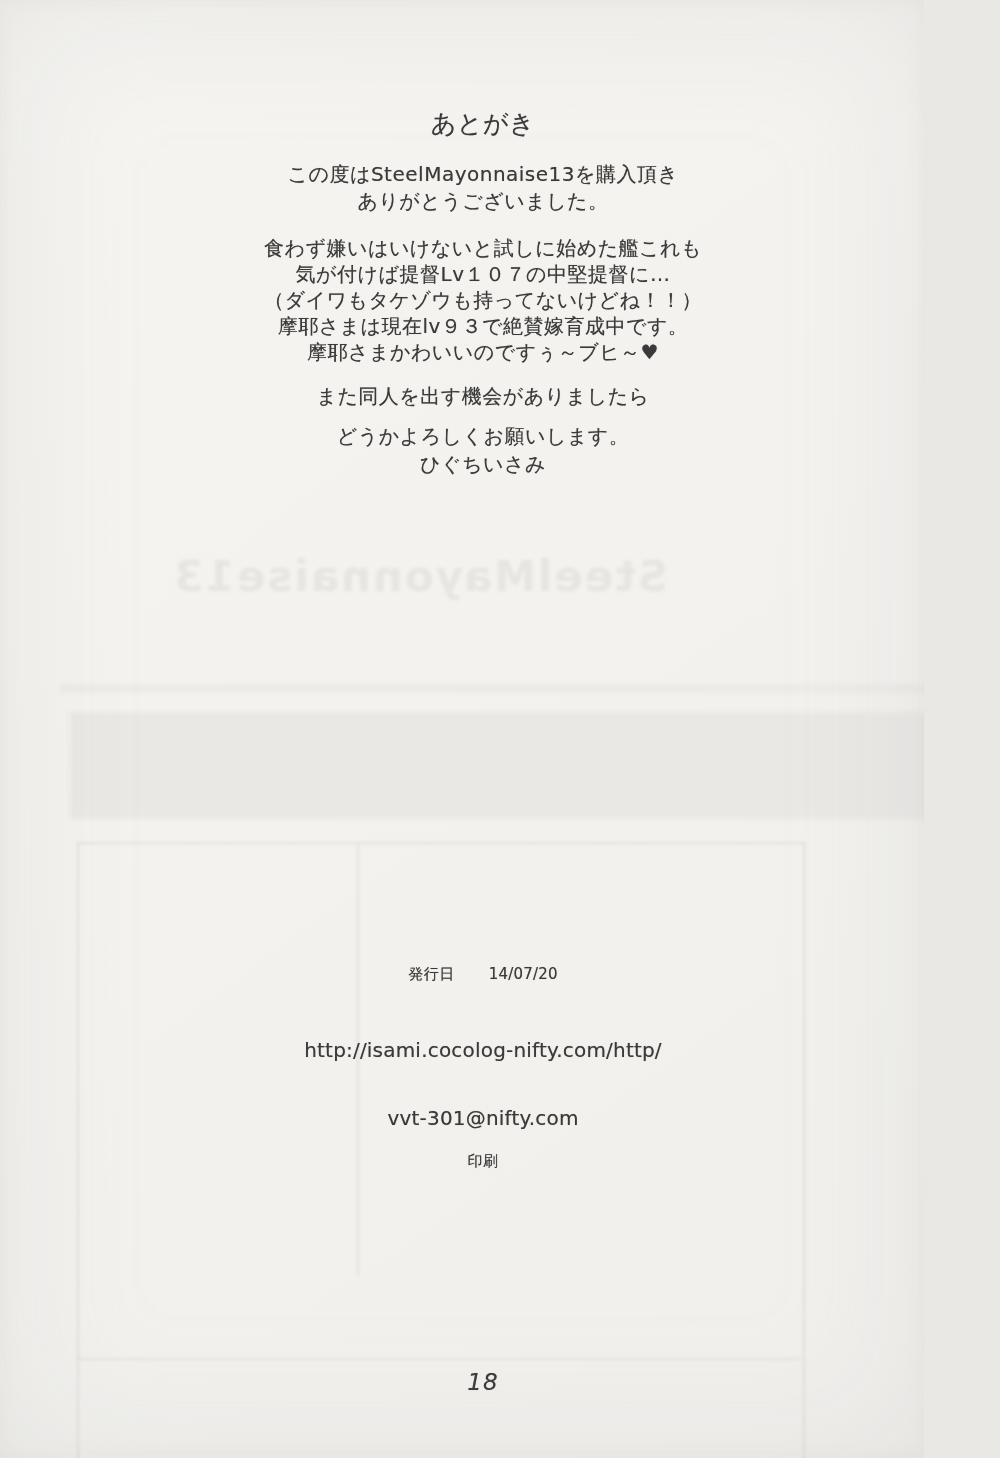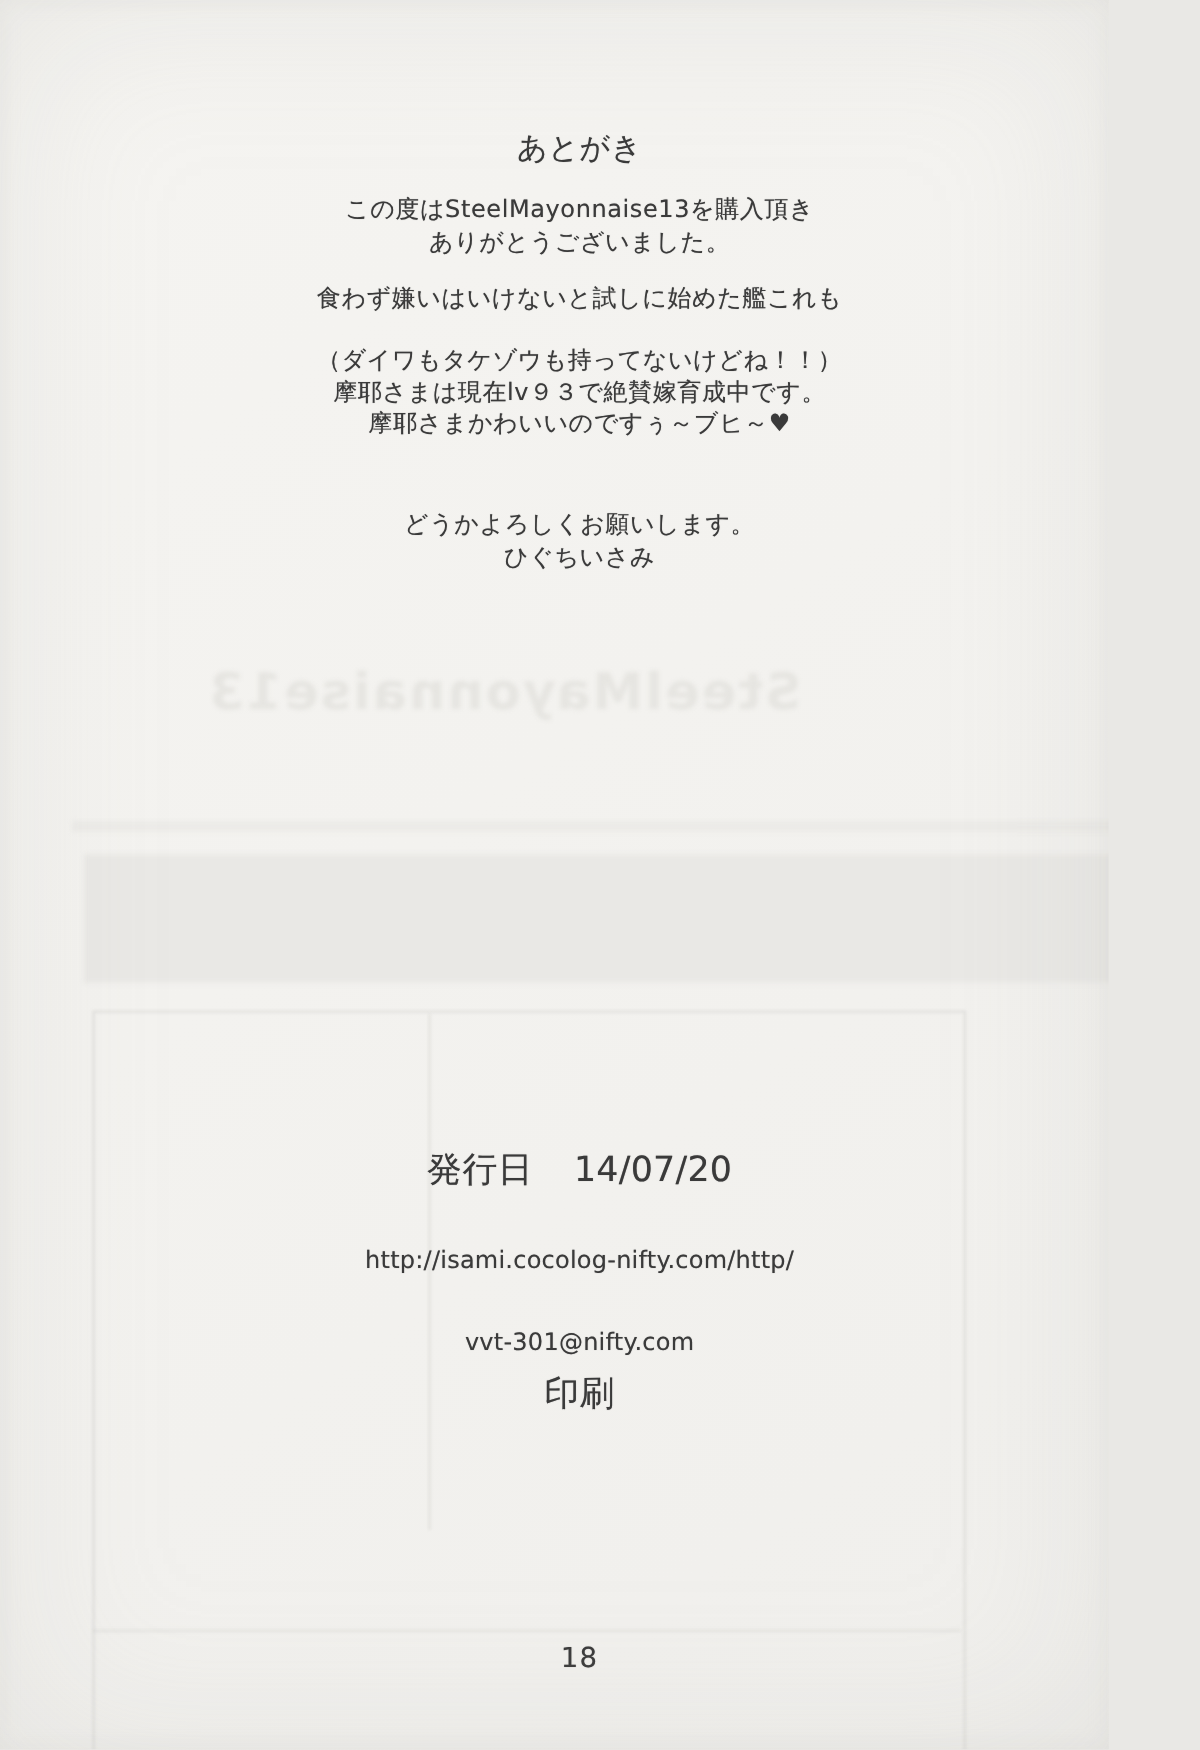--- a/index.html
+++ b/index.html
@@ -71,48 +71,50 @@
     width: 966px;
     text-align: center;
     color: #3a3a3a;
     font-size: 20px;
     line-height: 27px;
     letter-spacing: 0.5px;
     text-shadow: 0 0 0.7px rgba(60,60,60,0.55);
     white-space: nowrap;
   }
   .afterword-title { font-size: 25px; }
-  .colophon { font-size: 29px; }
+  .colophon { font-size: 15px; }
   .mono-ish { letter-spacing: 0.2px; }
   .date-gap { display: inline-block; width: 34px; }
-  .page-number { font-size: 23px; letter-spacing: 1px; }
+  .page-number { font-size: 23px; letter-spacing: 1px; font-style: italic; }
 </style>
 </head>
 <body>
 
 <div class="page">
 
   <div class="ghost ghost-strip"></div>
   <div class="ghost ghost-title">SteelMayonnaise13</div>
   <div class="ghost ghost-band"></div>
   <div class="ghost ghost-panel"></div>
   <div class="ghost ghost-vline-mid"></div>
   <div class="ghost ghost-vline-right"></div>
   <div class="ghost ghost-hline-low"></div>
 
   <div class="line afterword-title" style="top:110px">あとがき</div>
 
   <div class="line" style="top:161px">この度はSteelMayonnaise13を購入頂き</div>
   <div class="line" style="top:188px">ありがとうございました。</div>
 
   <div class="line" style="top:235px">食わず嫌いはいけないと試しに始めた艦これも</div>
+  <div class="line" style="top:261px">気が付けば提督Lv１０７の中堅提督に…</div>
   <div class="line" style="top:287px">（ダイワもタケゾウも持ってないけどね！！）</div>
   <div class="line" style="top:313px">摩耶さまは現在lv９３で絶賛嫁育成中です。</div>
   <div class="line" style="top:339px">摩耶さまかわいいのですぅ～ブヒ～♥</div>
 
+  <div class="line" style="top:383px">また同人を出す機会がありましたら</div>
   <div class="line" style="top:423px">どうかよろしくお願いします。</div>
 
   <div class="line" style="top:451px">ひぐちいさみ</div>
 
   <div class="line colophon" style="top:961px">
     <span>発行日</span><span class="date-gap"></span><span class="mono-ish">14/07/20</span>
   </div>
 
   <div class="line mono-ish" style="top:1037px">http://isami.cocolog-nifty.com/http/</div>
 

